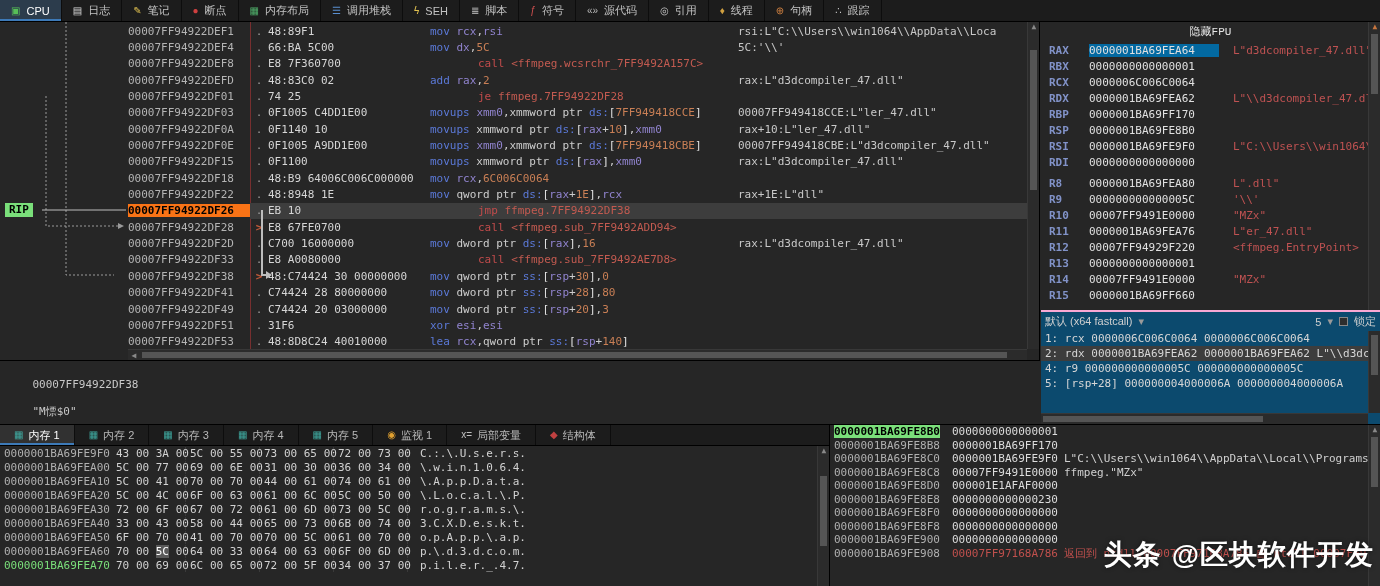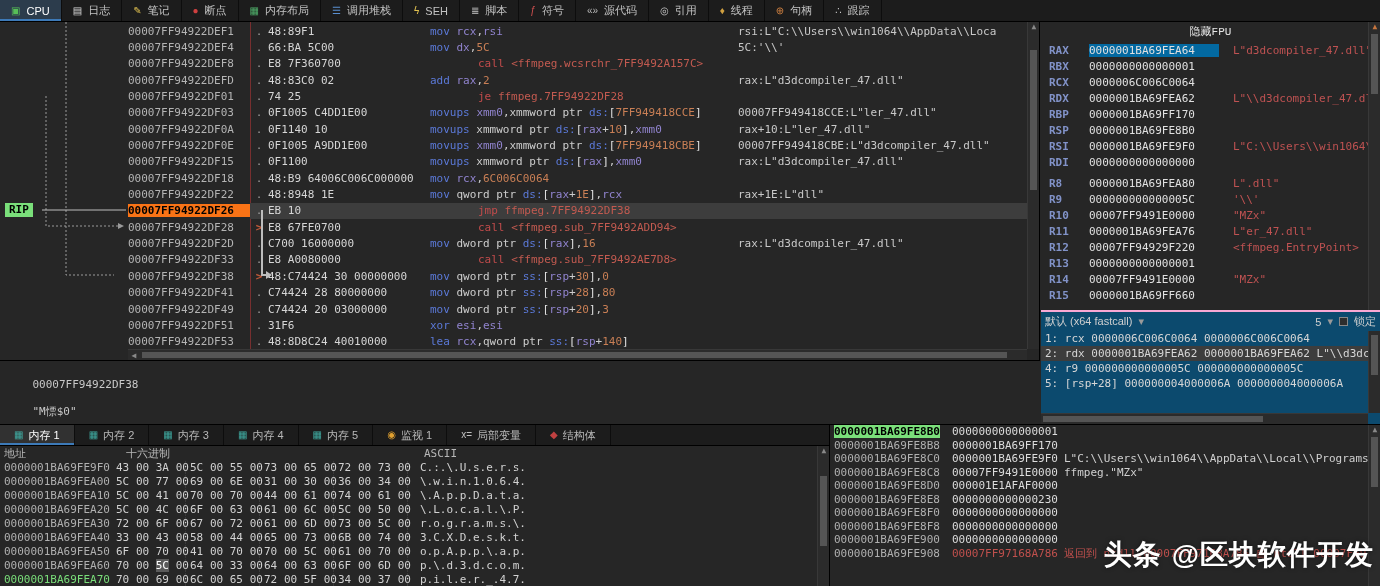--- a/index.html
+++ b/index.html
@@ -305,25 +305,20 @@
       </div>
       <div class="dtab">
         <span class="ticon" style="color: rgb(192, 192, 192);">x=</span>
         <span>局部变量</span>
       </div>
       <div class="dtab">
         <span class="ticon" style="color: rgb(192, 64, 64);">◆</span>
         <span>结构体</span>
       </div>
     </div>
-  <div class="dhead">
-    <span class="dh-a">地址</span>
-    <span class="dh-h">十六进制</span>
-    <span class="dh-s">ASCII</span>
-  </div>
   <div id="mrows">
       <div class="mrow"><span class="maddr">0000001BA69FE9F0</span><span class="mgroup"><span>43</span> <span>00</span> <span>3A</span> <span>00</span></span><span class="mgroup"><span>5C</span> <span>00</span> <span>55</span> <span>00</span></span><span class="mgroup"><span>73</span> <span>00</span> <span>65</span> <span>00</span></span><span class="mgroup"><span>72</span> <span>00</span> <span>73</span> <span>00</span></span><span class="mascii">C.:.\.U.s.e.r.s.</span></div>
       <div class="mrow"><span class="maddr">0000001BA69FEA00</span><span class="mgroup"><span>5C</span> <span>00</span> <span>77</span> <span>00</span></span><span class="mgroup"><span>69</span> <span>00</span> <span>6E</span> <span>00</span></span><span class="mgroup"><span>31</span> <span>00</span> <span>30</span> <span>00</span></span><span class="mgroup"><span>36</span> <span>00</span> <span>34</span> <span>00</span></span><span class="mascii">\.w.i.n.1.0.6.4.</span></div>
       <div class="mrow"><span class="maddr">0000001BA69FEA10</span><span class="mgroup"><span>5C</span> <span>00</span> <span>41</span> <span>00</span></span><span class="mgroup"><span>70</span> <span>00</span> <span>70</span> <span>00</span></span><span class="mgroup"><span>44</span> <span>00</span> <span>61</span> <span>00</span></span><span class="mgroup"><span>74</span> <span>00</span> <span>61</span> <span>00</span></span><span class="mascii">\.A.p.p.D.a.t.a.</span></div>
       <div class="mrow"><span class="maddr">0000001BA69FEA20</span><span class="mgroup"><span>5C</span> <span>00</span> <span>4C</span> <span>00</span></span><span class="mgroup"><span>6F</span> <span>00</span> <span>63</span> <span>00</span></span><span class="mgroup"><span>61</span> <span>00</span> <span>6C</span> <span>00</span></span><span class="mgroup"><span>5C</span> <span>00</span> <span>50</span> <span>00</span></span><span class="mascii">\.L.o.c.a.l.\.P.</span></div>
       <div class="mrow"><span class="maddr">0000001BA69FEA30</span><span class="mgroup"><span>72</span> <span>00</span> <span>6F</span> <span>00</span></span><span class="mgroup"><span>67</span> <span>00</span> <span>72</span> <span>00</span></span><span class="mgroup"><span>61</span> <span>00</span> <span>6D</span> <span>00</span></span><span class="mgroup"><span>73</span> <span>00</span> <span>5C</span> <span>00</span></span><span class="mascii">r.o.g.r.a.m.s.\.</span></div>
       <div class="mrow"><span class="maddr">0000001BA69FEA40</span><span class="mgroup"><span>33</span> <span>00</span> <span>43</span> <span>00</span></span><span class="mgroup"><span>58</span> <span>00</span> <span>44</span> <span>00</span></span><span class="mgroup"><span>65</span> <span>00</span> <span>73</span> <span>00</span></span><span class="mgroup"><span>6B</span> <span>00</span> <span>74</span> <span>00</span></span><span class="mascii">3.C.X.D.e.s.k.t.</span></div>
       <div class="mrow"><span class="maddr">0000001BA69FEA50</span><span class="mgroup"><span>6F</span> <span>00</span> <span>70</span> <span>00</span></span><span class="mgroup"><span>41</span> <span>00</span> <span>70</span> <span>00</span></span><span class="mgroup"><span>70</span> <span>00</span> <span>5C</span> <span>00</span></span><span class="mgroup"><span>61</span> <span>00</span> <span>70</span> <span>00</span></span><span class="mascii">o.p.A.p.p.\.a.p.</span></div>
       <div class="mrow"><span class="maddr">0000001BA69FEA60</span><span class="mgroup"><span>70</span> <span>00</span> <span class="hlb">5C</span> <span>00</span></span><span class="mgroup"><span>64</span> <span>00</span> <span>33</span> <span>00</span></span><span class="mgroup"><span>64</span> <span>00</span> <span>63</span> <span>00</span></span><span class="mgroup"><span>6F</span> <span>00</span> <span>6D</span> <span>00</span></span><span class="mascii">p.\.d.3.d.c.o.m.</span></div>
       <div class="mrow"><span class="maddr green">0000001BA69FEA70</span><span class="mgroup"><span>70</span> <span>00</span> <span>69</span> <span>00</span></span><span class="mgroup"><span>6C</span> <span>00</span> <span>65</span> <span>00</span></span><span class="mgroup"><span>72</span> <span>00</span> <span>5F</span> <span>00</span></span><span class="mgroup"><span>34</span> <span>00</span> <span>37</span> <span>00</span></span><span class="mascii">p.i.l.e.r._.4.7.</span></div>

